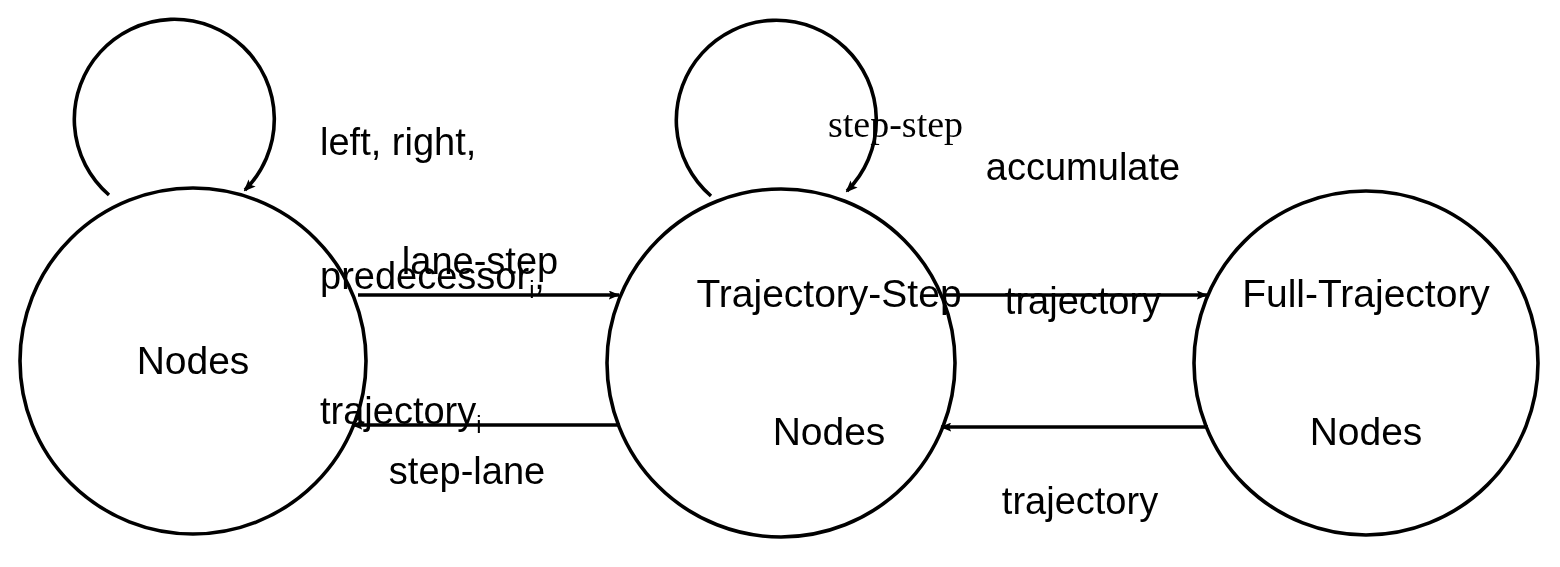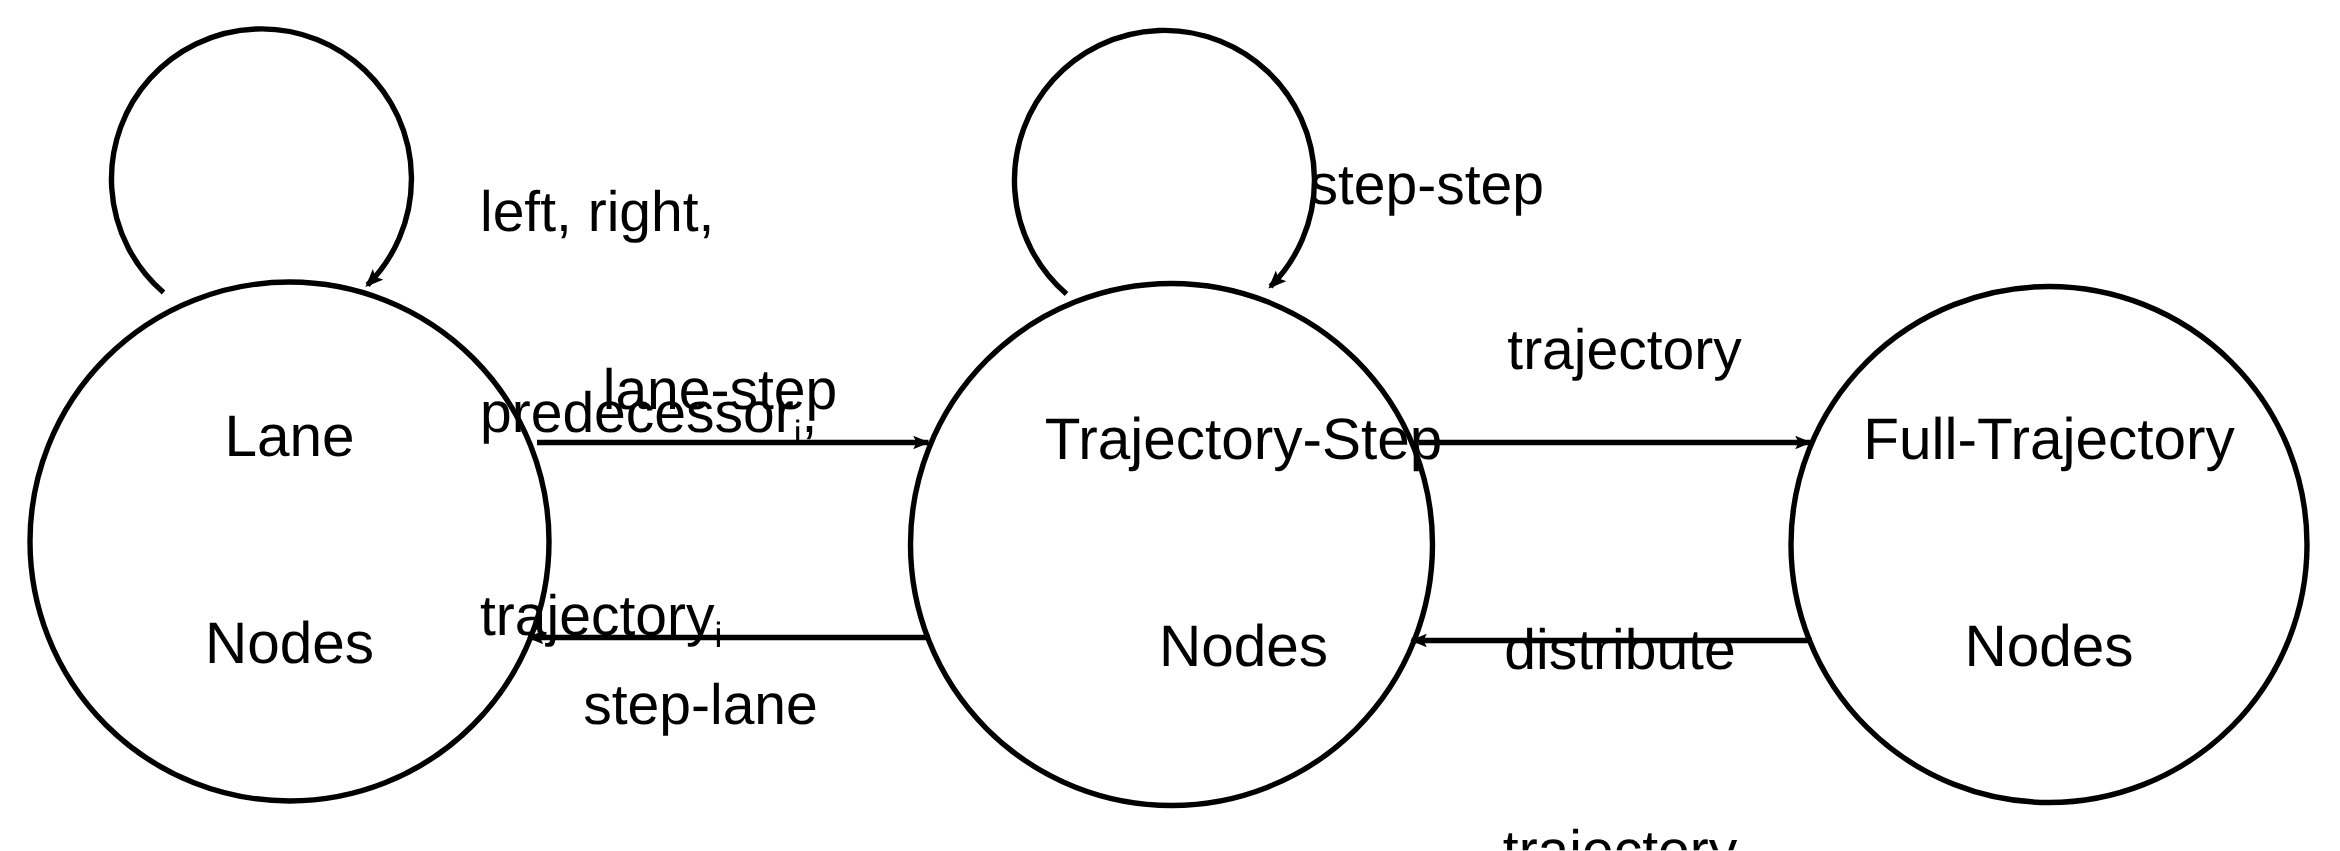--- a/index.html
+++ b/index.html
@@ -83,54 +83,53 @@
 
       <line x1="620" y1="425" x2="352" y2="425" marker-end="url(#arrowhead)"></line>
 
       <line x1="946" y1="295" x2="1207" y2="295" marker-end="url(#arrowhead)"></line>
 
       <line x1="1208" y1="427" x2="941" y2="427" marker-end="url(#arrowhead)"></line>
     </g>
   </svg>
 
   <div class="node-label" style="left:193px; top:361px;">
-    <div>Lane</div>
     <div>Nodes</div>
   </div>
 
   <div class="node-label" style="left:781px; top:363px;margin-left:48px;">
     <div>Trajectory-Step</div>
     <div>Nodes</div>
   </div>
 
   <div class="node-label" style="left:1366px; top:363px;">
     <div>Full-Trajectory</div>
     <div>Nodes</div>
   </div>
 
   <div class="edge-label align-left" style="left:320px; top:30px; transform:translate(0,0);">
     <div>left, right,</div>
     <div><span>predecessor</span><span class="sub">i</span><span>,</span></div>
     <div><span>trajectory</span><span class="sub">i</span><span></span></div>
   </div>
 
-  <div class="edge-label align-left" style="left:873px; top:12px; transform:translate(0,0);">
+  <div class="edge-label align-left" style="left:828px; top:12px; transform:translate(0,0);font-family:Liberation Serif, serif;">
     <div>step-step</div>
   </div>
 
   <div class="edge-label" style="left:467px; top:261px;margin-left:13px;">
     <div>lane-step</div>
   </div>
 
   <div class="edge-label" style="left:467px; top:471px;">
     <div>step-lane</div>
   </div>
 
   <div class="edge-label" style="left:1083px; top:234px;">
+    <div>accumulate</div>
     <div>trajectory</div>
   </div>
 
   <div class="edge-label" style="left:1080px; top:501px;">
-    <div>distribute</div>
     <div>trajectory</div>
   </div>
 
 </div>
 
 </body></html>

